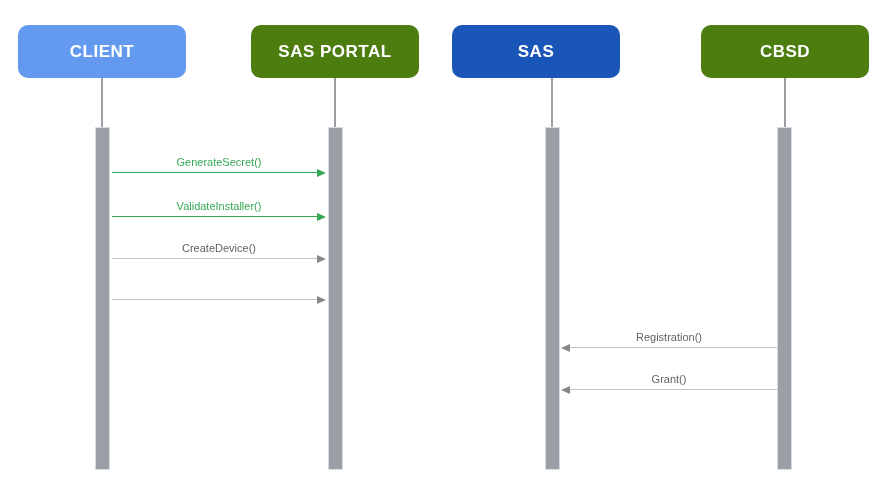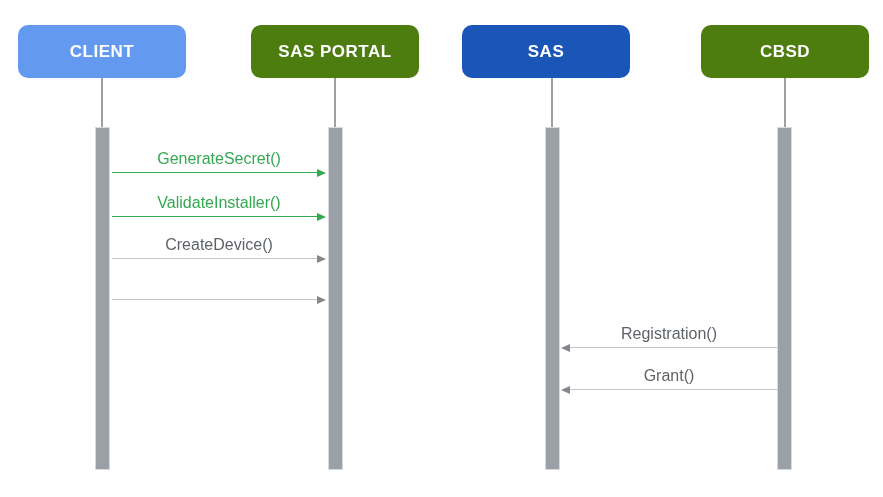--- a/index.html
+++ b/index.html
@@ -52,21 +52,21 @@
   .message {
     position: absolute;
     height: 22px;
   }
   .msg-label {
     position: absolute;
     left: 0;
     right: 0;
     bottom: 5px;
     text-align: center;
-    font-size: 16px;
+    font-size: 11px;
     color: var(--label, #5F6368);
     white-space: nowrap;
   }
   .msg-line {
     position: absolute;
     bottom: 0;
     height: 1.5px;
     background: var(--line, #C2C5C9);
   }
   .message.right .msg-line { left: 0; right: 7px; }
@@ -92,21 +92,21 @@
 <body>
 
 <div class="canvas">
 
   <div class="actor-box" style="left: 18px; background: rgb(99, 154, 240); color: rgb(255, 255, 255);">
     <span>CLIENT</span>
   </div>
   <div class="actor-box" style="left: 251px; background: #4d7c0f; color: rgb(255, 255, 255);">
     <span>SAS PORTAL</span>
   </div>
-  <div class="actor-box" style="left: 462px; background: rgb(26, 85, 184); color: rgb(255, 255, 255);">
+  <div class="actor-box" style="left: 452px; background: rgb(26, 85, 184); color: rgb(255, 255, 255);">
     <span>SAS</span>
   </div>
   <div class="actor-box" style="left: 701px; background: #4d7c0f; color: rgb(255, 255, 255);">
     <span>CBSD</span>
   </div>
 
   <div class="lifeline-stub" style="left:101px;"></div>
   <div class="lifeline-stub" style="left:334px;"></div>
   <div class="lifeline-stub" style="left:551px;"></div>
   <div class="lifeline-stub" style="left:784px;"></div>

